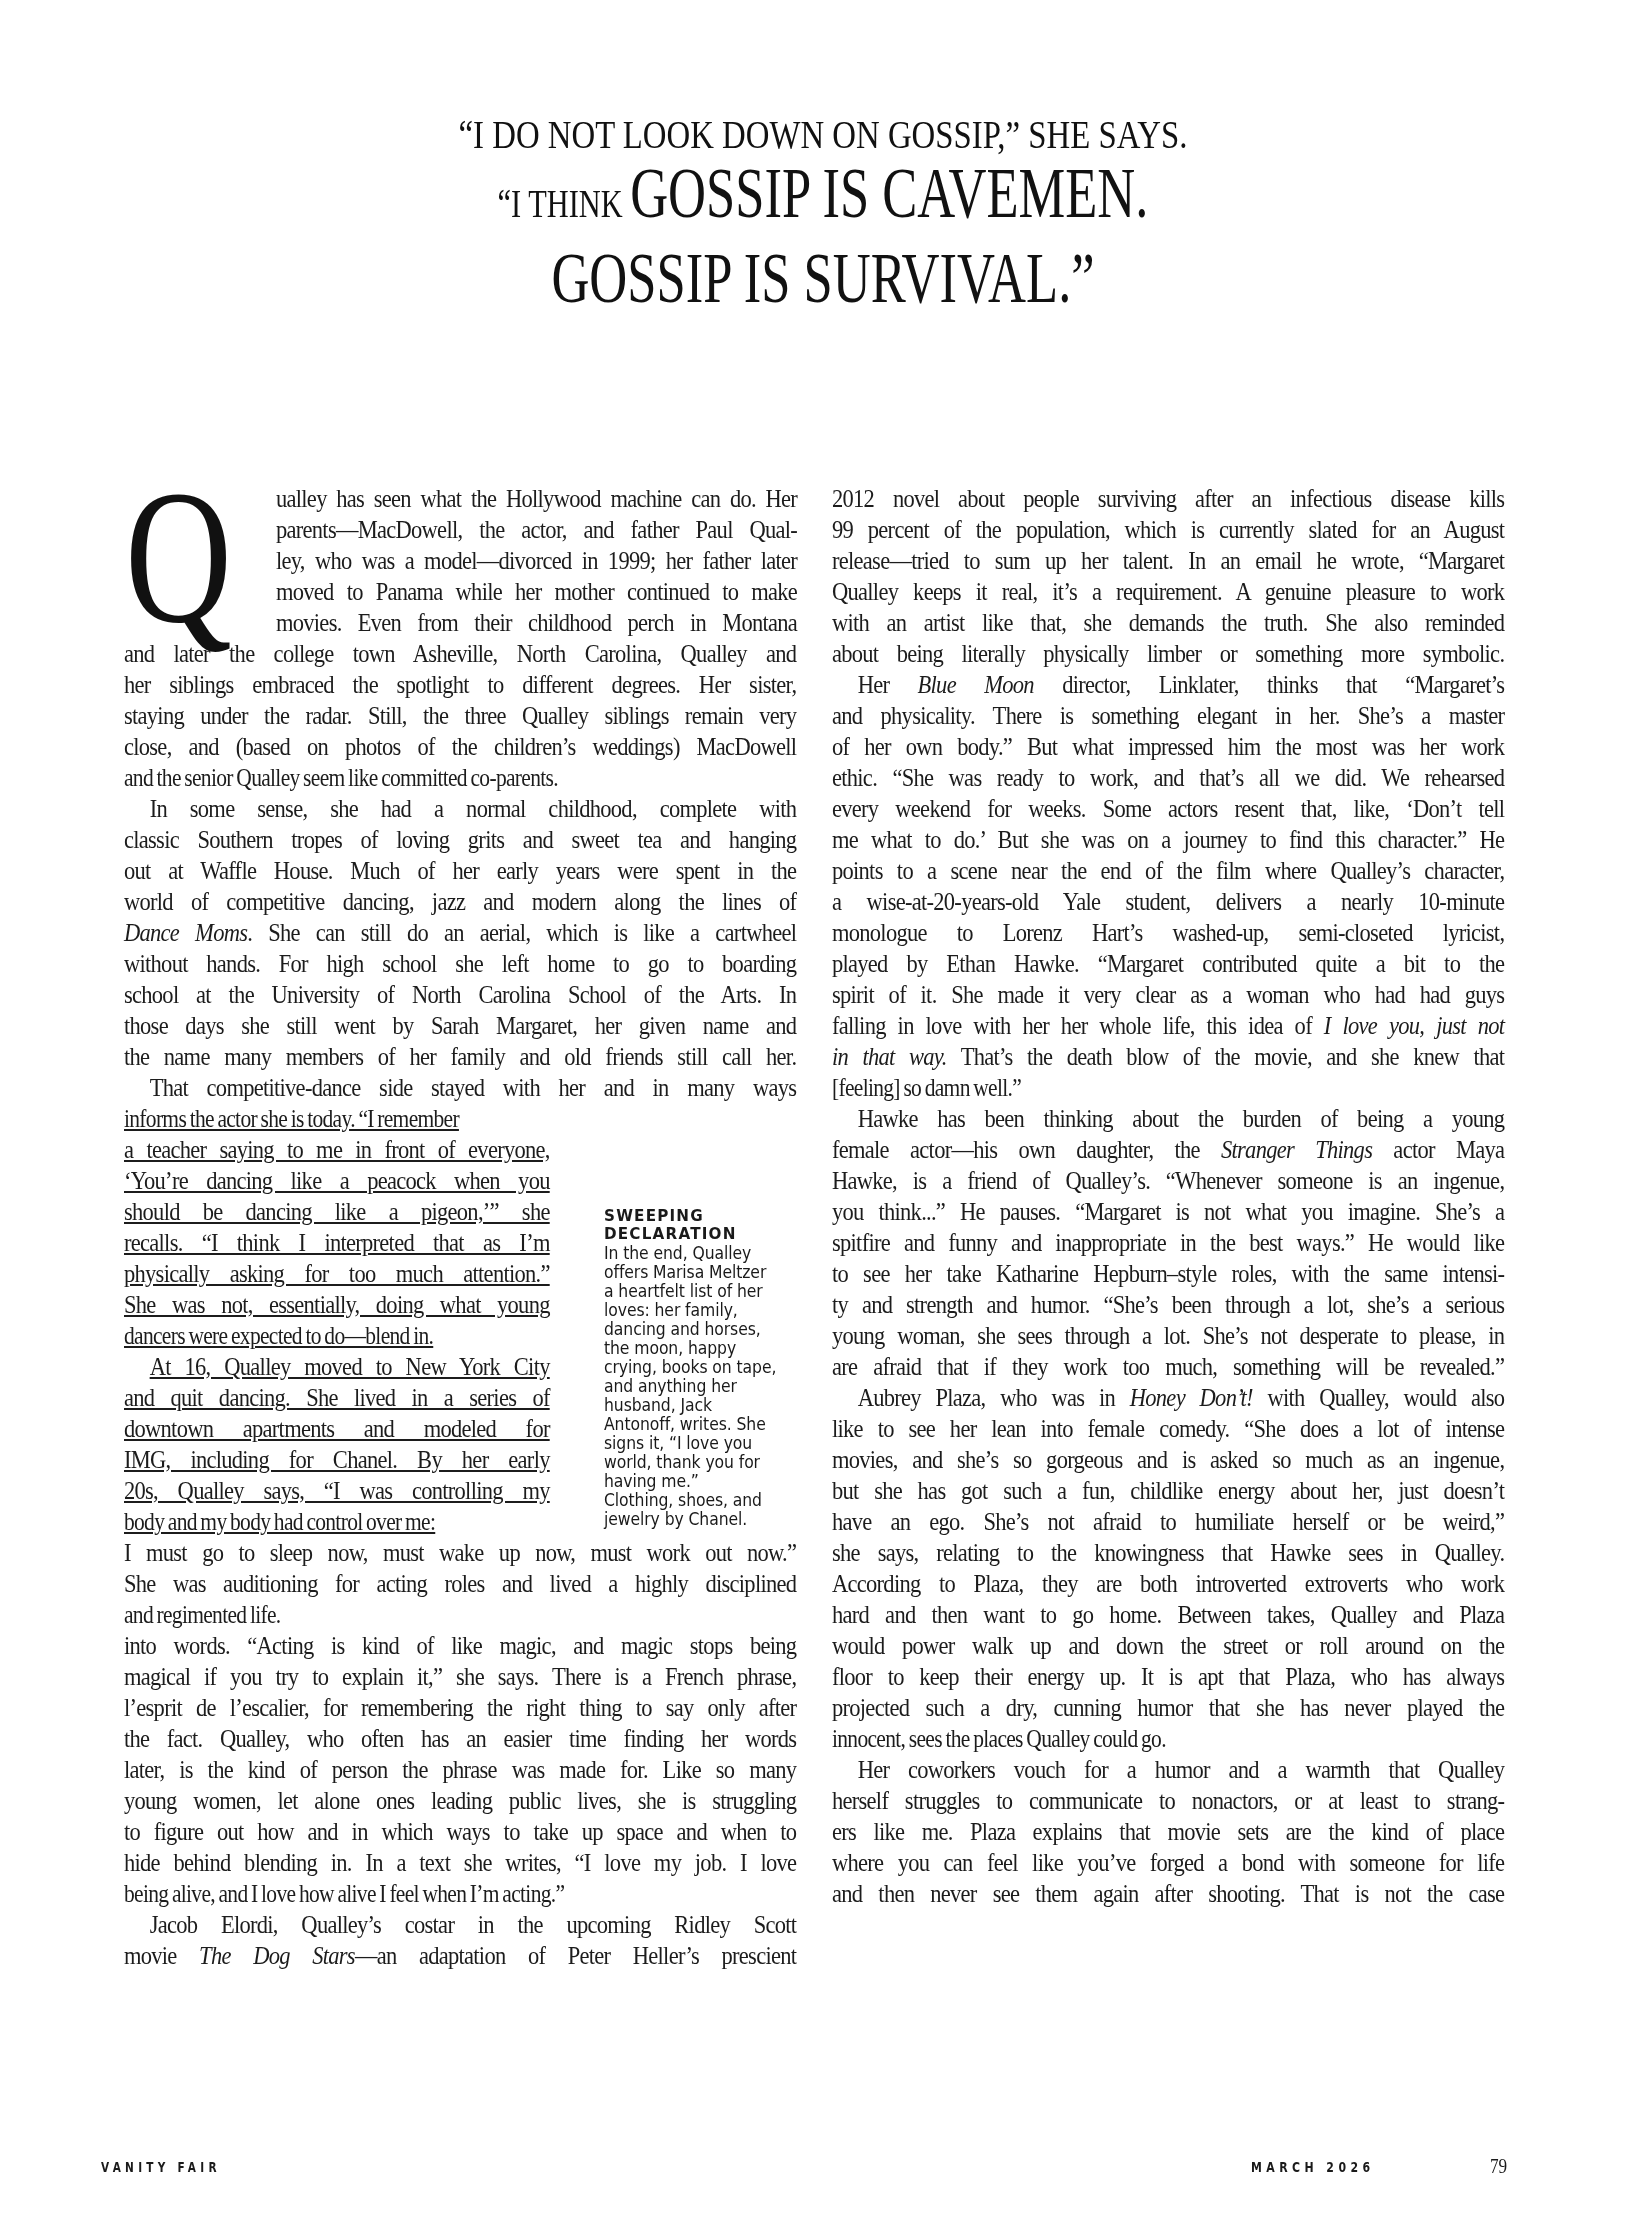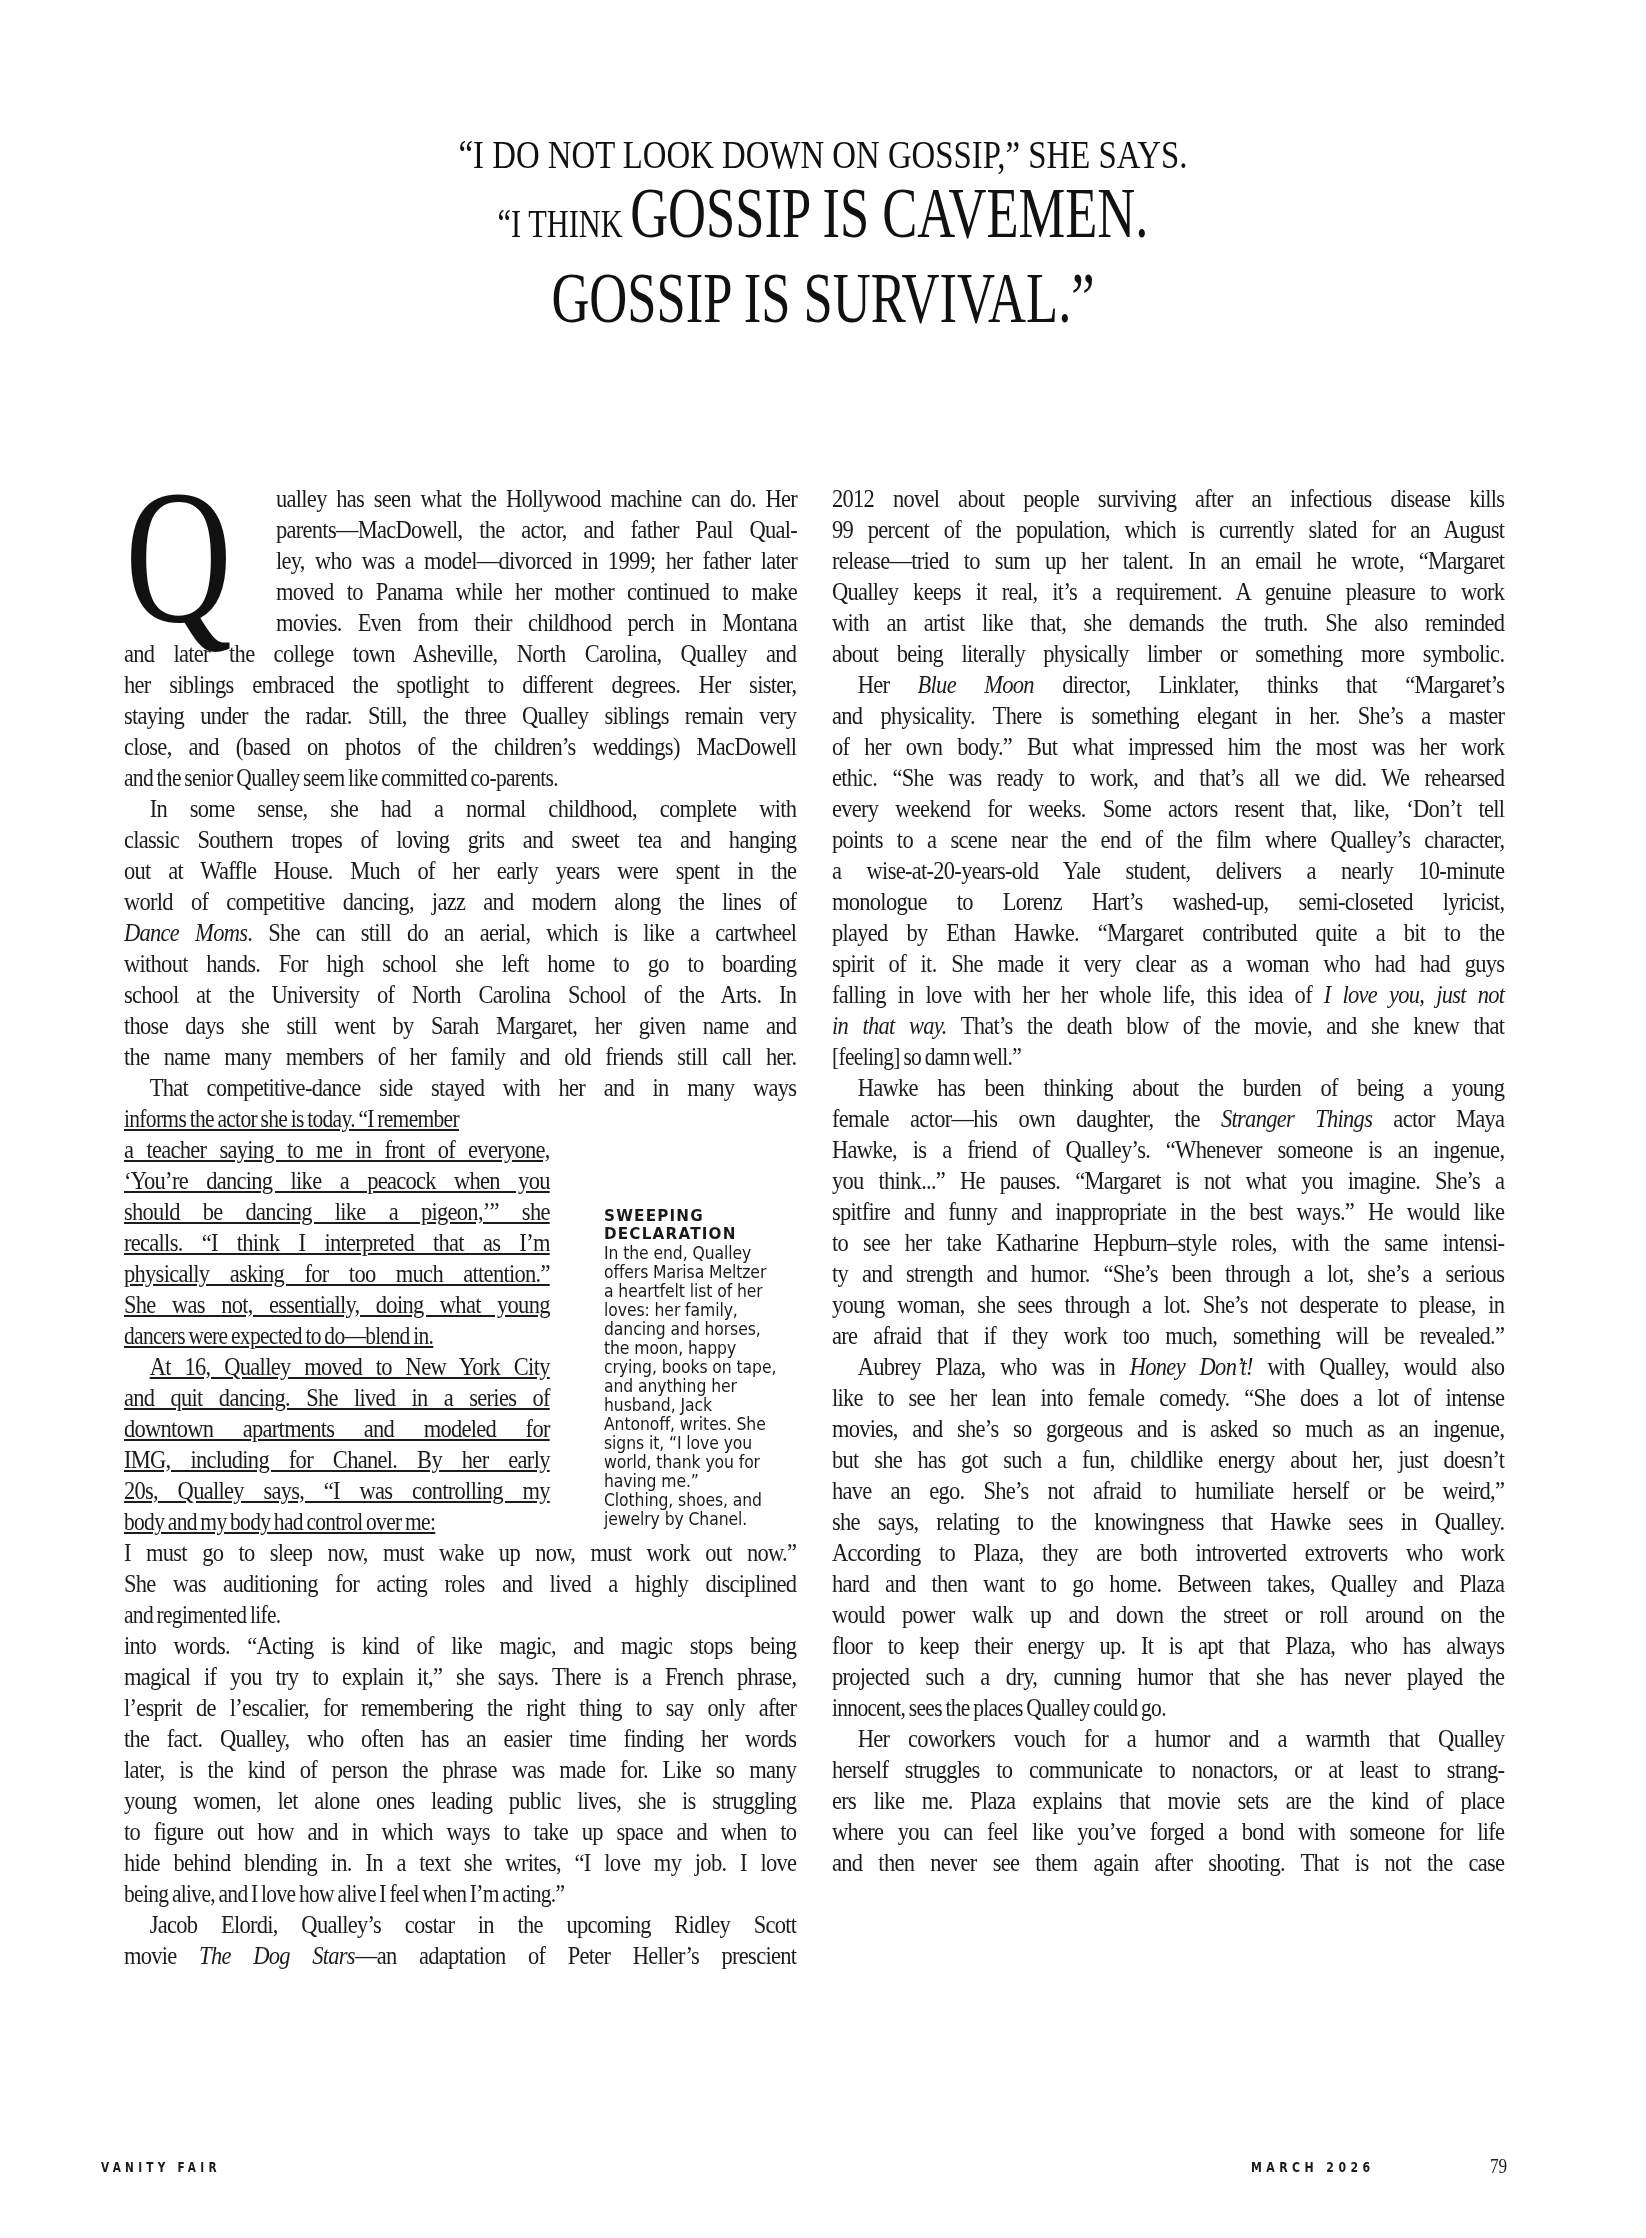--- a/index.html
+++ b/index.html
@@ -1,20 +1,20 @@
 <!DOCTYPE html>
 <html style="font-size:10px"><head>
 <meta charset="utf-8">
 <style>
   html, body { margin: 0; padding: 0; background: #ffffff; }
   body { width: 1646px; height: 2239px; position: relative; overflow: hidden; color: #1a1a1a; }
   .page { position: absolute; left: 0; top: 0; width: 1646px; height: 2239px; background: #fff; }
 
   
-  .pullquote { position: absolute; left: 0; width: 1646px; top: 132px; text-align: center;
+  .pullquote { position: absolute; left: 0; width: 1646px; top: 112px; text-align: center;
     font-family: "Liberation Serif", "DejaVu Serif", serif; color: #111; }
   .pq-line { display: block; white-space: nowrap; transform-origin: center top; }
   .pq-line1 { font-size: 41px; line-height: 44px; transform: scaleX(0.80); letter-spacing: 0px; }
   .pq-line2 { margin-top: 6.3px; line-height: 63px; transform: scaleX(0.74); }
   .pq-small { font-size: 41px; }
   .pq-big { font-size: 71px; }
   .pq-line3 { font-size: 71px; line-height: 70px; transform: scaleX(0.74); margin-top: -2.5px; }
 
   
   .col { position: absolute; top: 483px; font-family: "Liberation Serif", "DejaVu Serif", serif;
@@ -236,20 +236,23 @@
         <span class="txt" style="width: 747px; white-space: normal; transform: scaleX(0.9);">and physicality. There is something elegant in her. She’s a master</span>
       </span>
       <span class="line full">
         <span class="txt" style="width: 747px; white-space: normal; transform: scaleX(0.9);">of her own body.” But what impressed him the most was her work</span>
       </span>
       <span class="line full">
         <span class="txt" style="width: 747px; white-space: normal; transform: scaleX(0.9);">ethic. “She was ready to work, and that’s all we did. We rehearsed</span>
       </span>
       <span class="line full">
         <span class="txt" style="width: 747px; white-space: normal; transform: scaleX(0.9);">every weekend for weeks. Some actors resent that, like, ‘Don’t tell</span>
+      </span>
+      <span class="line full">
+        <span class="txt" style="width: 747px; white-space: normal; transform: scaleX(0.9);">me what to do.’ But she was on a journey to find this character.” He</span>
       </span>
       <span class="line full">
         <span class="txt" style="width: 747px; white-space: normal; transform: scaleX(0.9);">points to a scene near the end of the film where Qualley’s character,</span>
       </span>
       <span class="line full">
         <span class="txt" style="width: 747px; white-space: normal; transform: scaleX(0.9);">a wise-at-20-years-old Yale student, delivers a nearly 10-minute</span>
       </span>
       <span class="line full">
         <span class="txt" style="width: 747px; white-space: normal; transform: scaleX(0.9);">monologue to Lorenz Hart’s washed-up, semi-closeted lyricist,</span>
       </span>

